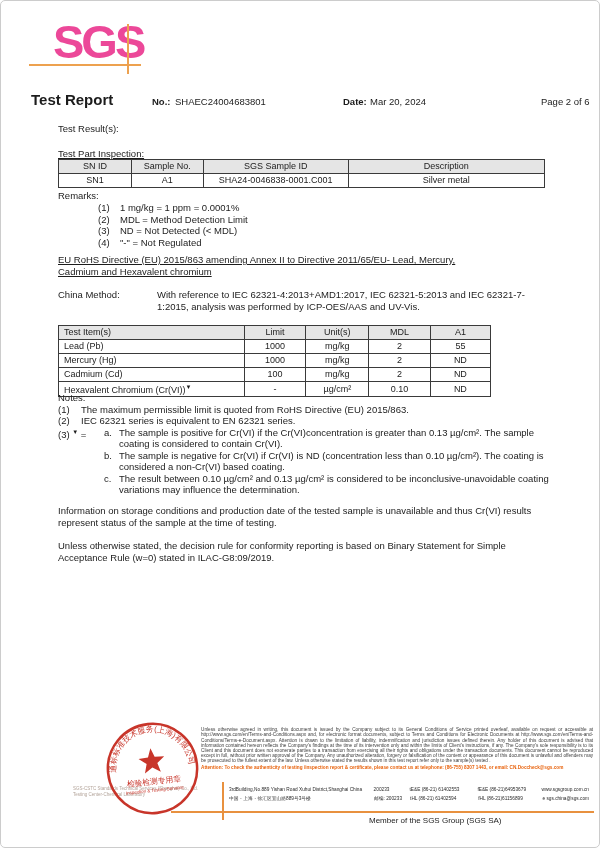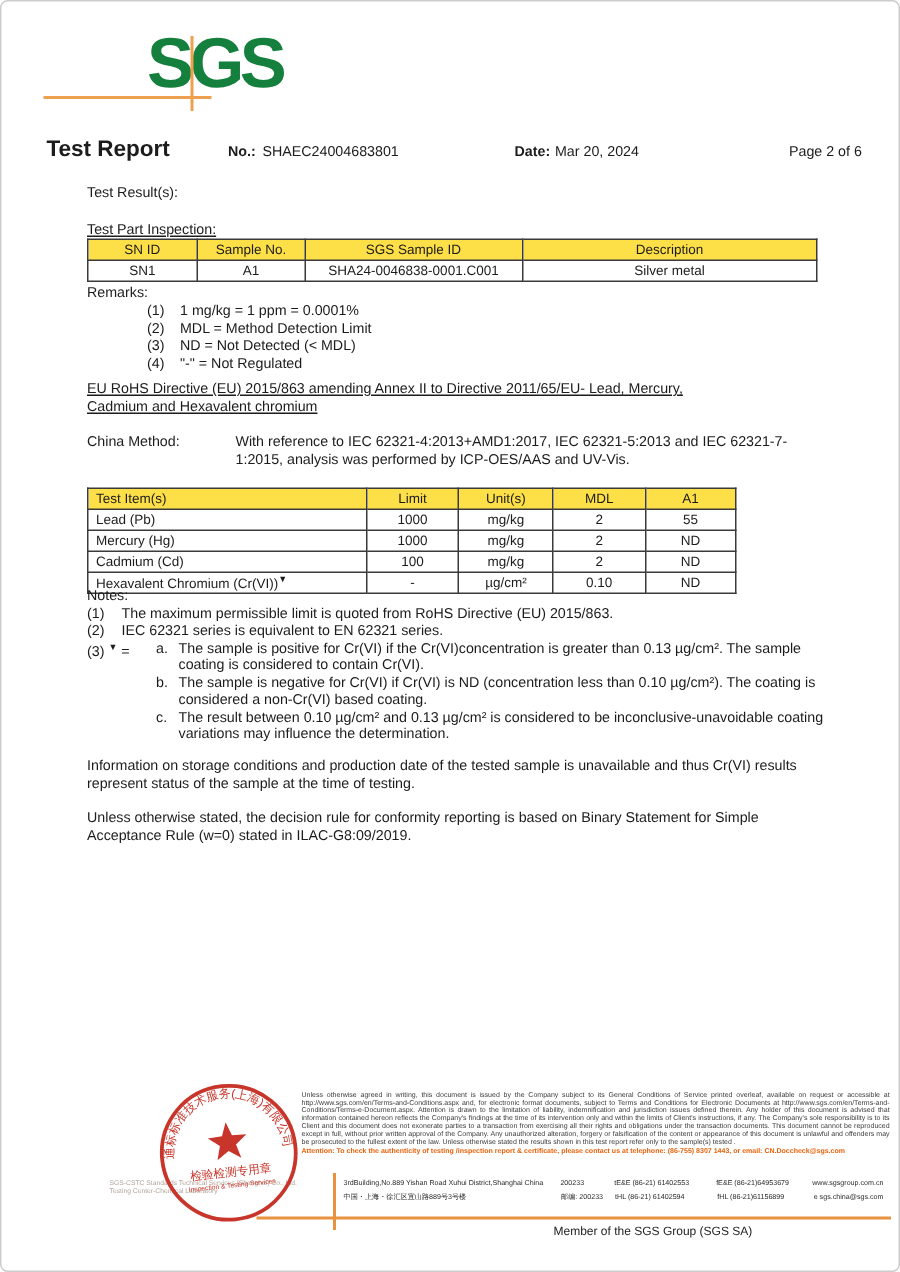--- a/index.html
+++ b/index.html
@@ -1,44 +1,44 @@
 <!DOCTYPE html>
 <html><head>
 <meta charset="utf-8">
 <style>
   html,body{margin:0;padding:0;background:#ffffff;}
   body{font-family:"Liberation Sans","DejaVu Sans",sans-serif;color:#1c1c1c;}
   #page{position:relative;width:598px;height:846px;border:1px solid #cccccc;border-radius:5px;background:#ffffff;overflow:hidden;}
 
   
-  #logo-text{position:absolute;left:52px;top:17px;font-size:47px;font-weight:bold;color:#15803d;letter-spacing:-3px;line-height:1;margin-left:45px;}
+  #logo-text{position:absolute;left:52px;top:17px;font-size:47px;font-weight:bold;color:#ec4899;letter-spacing:-3px;line-height:1;}
   .logo-line{position:absolute;background:#eda14f;}
   #logo-hline{left:28px;top:63px;width:112px;height:2px;}
   #logo-vline{left:126px;top:23px;width:2px;height:50px;}
 
   
   .abs{position:absolute;}
   #report-title{left:30px;top:90px;font-size:15px;font-weight:bold;}
   #no-label{left:151px;top:95px;font-size:9.5px;font-weight:bold;}
   #no-value{left:174px;top:95px;font-size:9.5px;}
   #date-label{left:342px;top:95px;font-size:9.5px;font-weight:bold;}
   #date-value{left:369px;top:95px;font-size:9.5px;}
-  #page-num{left:497px;top:95px;font-size:9.5px;padding-left:28px;}
+  #page-num{left:512px;top:95px;font-size:9.5px;padding-left:28px;}
 
   
   .b{font-weight:normal;}
   .u{text-decoration:underline;}
   .s95{font-size:9.5px;line-height:12px;}
   #sec-test-results{left:57px;top:122px;}
   #sec-part-desc{left:57px;top:147px;}
 
   
   table{border-collapse:collapse;font-size:9px;}
   td,th{border:1px solid #3a3a3a;padding:0 3px;height:13px;line-height:11px;text-align:center;font-weight:normal;white-space:nowrap;overflow:hidden;}
-  th{background:#fde047;}
+  th{background:#e5e5e5;}
   #part-table{left:57px;top:158px;width:487px;}
   #results-table{left:57px;top:324px;width:433px;}
   #results-table th:first-child, #results-table td:first-child{text-align:left;padding-left:5px;}
   .sup-mark{font-size:6px;vertical-align:super;}
 
   
   #sec-remarks{left:57px;top:189px;}
   #remarks-list{left:97px;top:201px;font-size:9.5px;line-height:11.5px;}
   .mrow{display:flex;}
   .mrow .mk{width:22px;flex:0 0 auto;}

